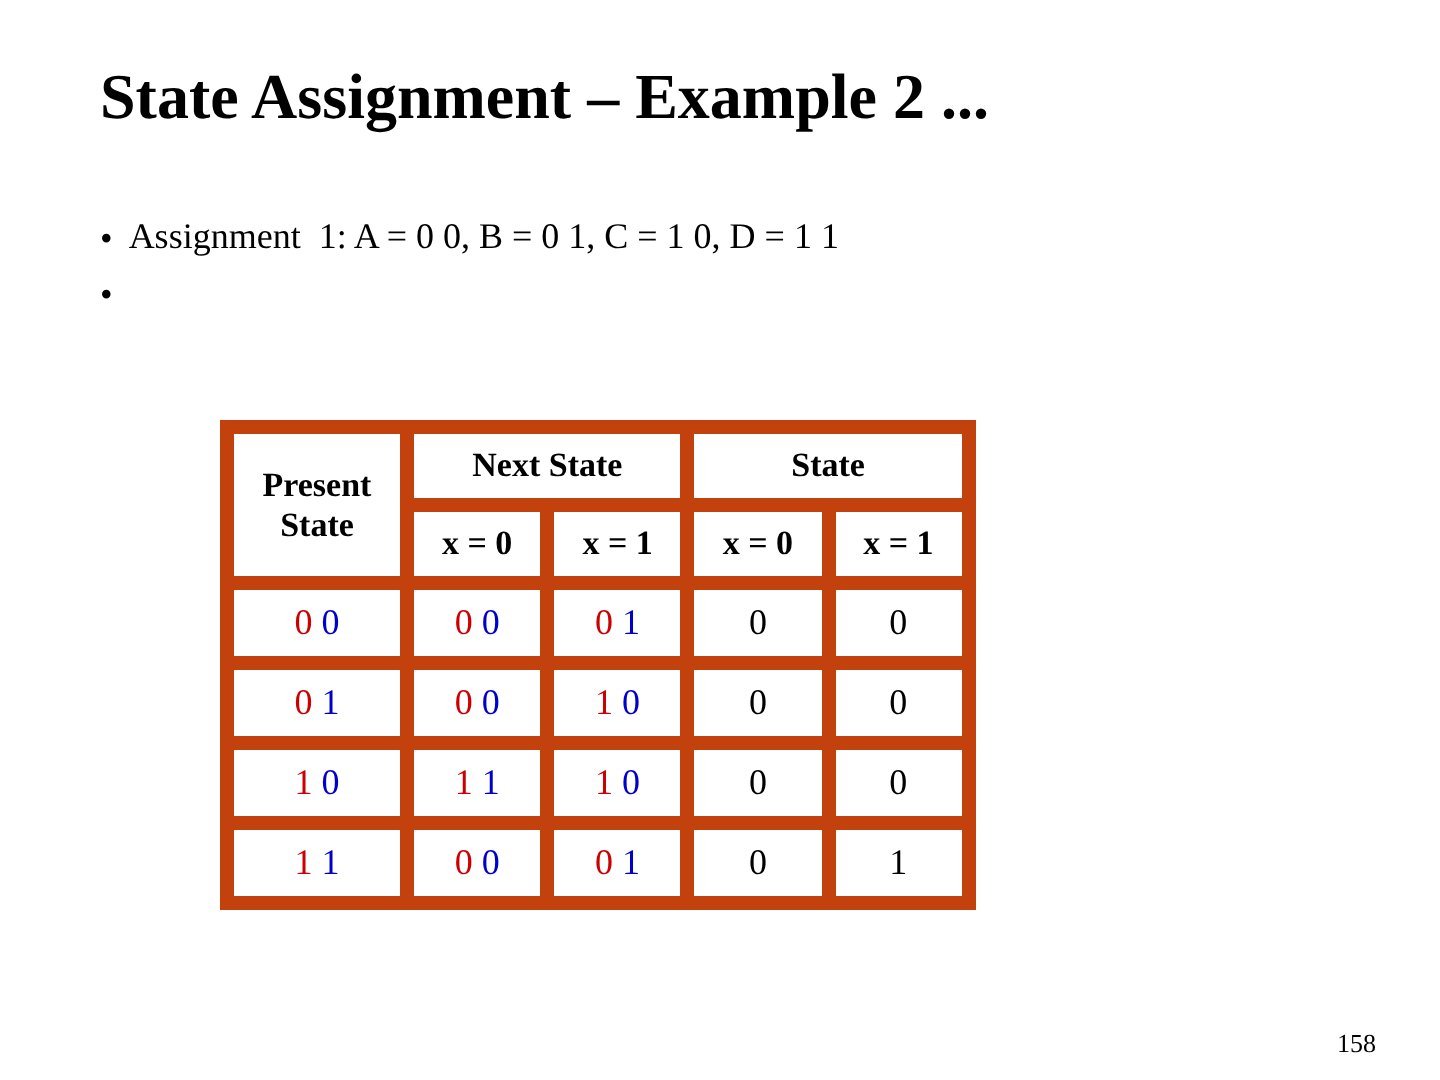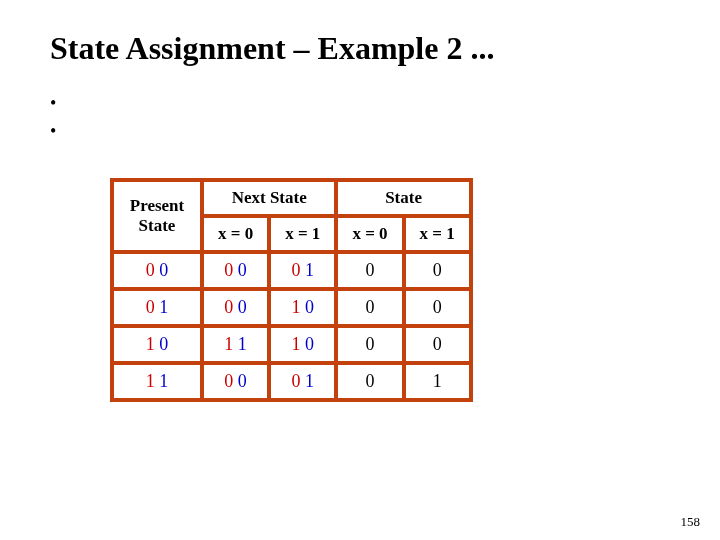--- a/index.html
+++ b/index.html
@@ -12,20 +12,21 @@
       position: relative;
       overflow: hidden;
     }
 
     .page-container {
       width: 720px;
       height: 540px;
       padding: 30px 50px 20px 50px;
       display: flex;
       flex-direction: column;
+      gap: 16px;
     }
 
     .title {
       font-size: 32px;
       font-weight: bold;
       color: #000;
       margin-bottom: 25px;
     }
 
     .bullets {
@@ -55,53 +56,56 @@
       margin-top: 10px;
       margin-left: 60px;
     }
 
     table {
       border-collapse: collapse;
       font-size: 18px;
     }
 
     table td, table th {
-      border: 4px solid #c2410c;
+      border: 7px solid #c2410c;
       padding: 6px 14px;
       text-align: center;
       vertical-align: middle;
     }
 
     .header-row th {
       font-weight: bold;
       font-size: 17px;
     }
 
     .col-present {
       min-width: 90px;
     }
 
     .page-number {
       position: absolute;
       bottom: 10px;
-      right: 20px;
+      right: 32px;
       font-size: 13px;
       color: #000;
     }
   </style>
 </head>
 <body>
 
 <div class="page-container">
 
   <div class="title">State Assignment – Example 2 ...</div>
 
   <div class="bullets">
     <div class="bullet">
       <span class="bullet-dot">•</span>
+      <span>
+        Assignment &nbsp;1: A = 0 0, B = 0 1, C = 1 0, D = 1 1
+      </span>
     </div>
     <div class="bullet">
       <span class="bullet-dot">•</span>
     </div>
   </div>
 
   <div class="table-wrapper">
     <table>
       <thead>
         <tr class="header-row">

